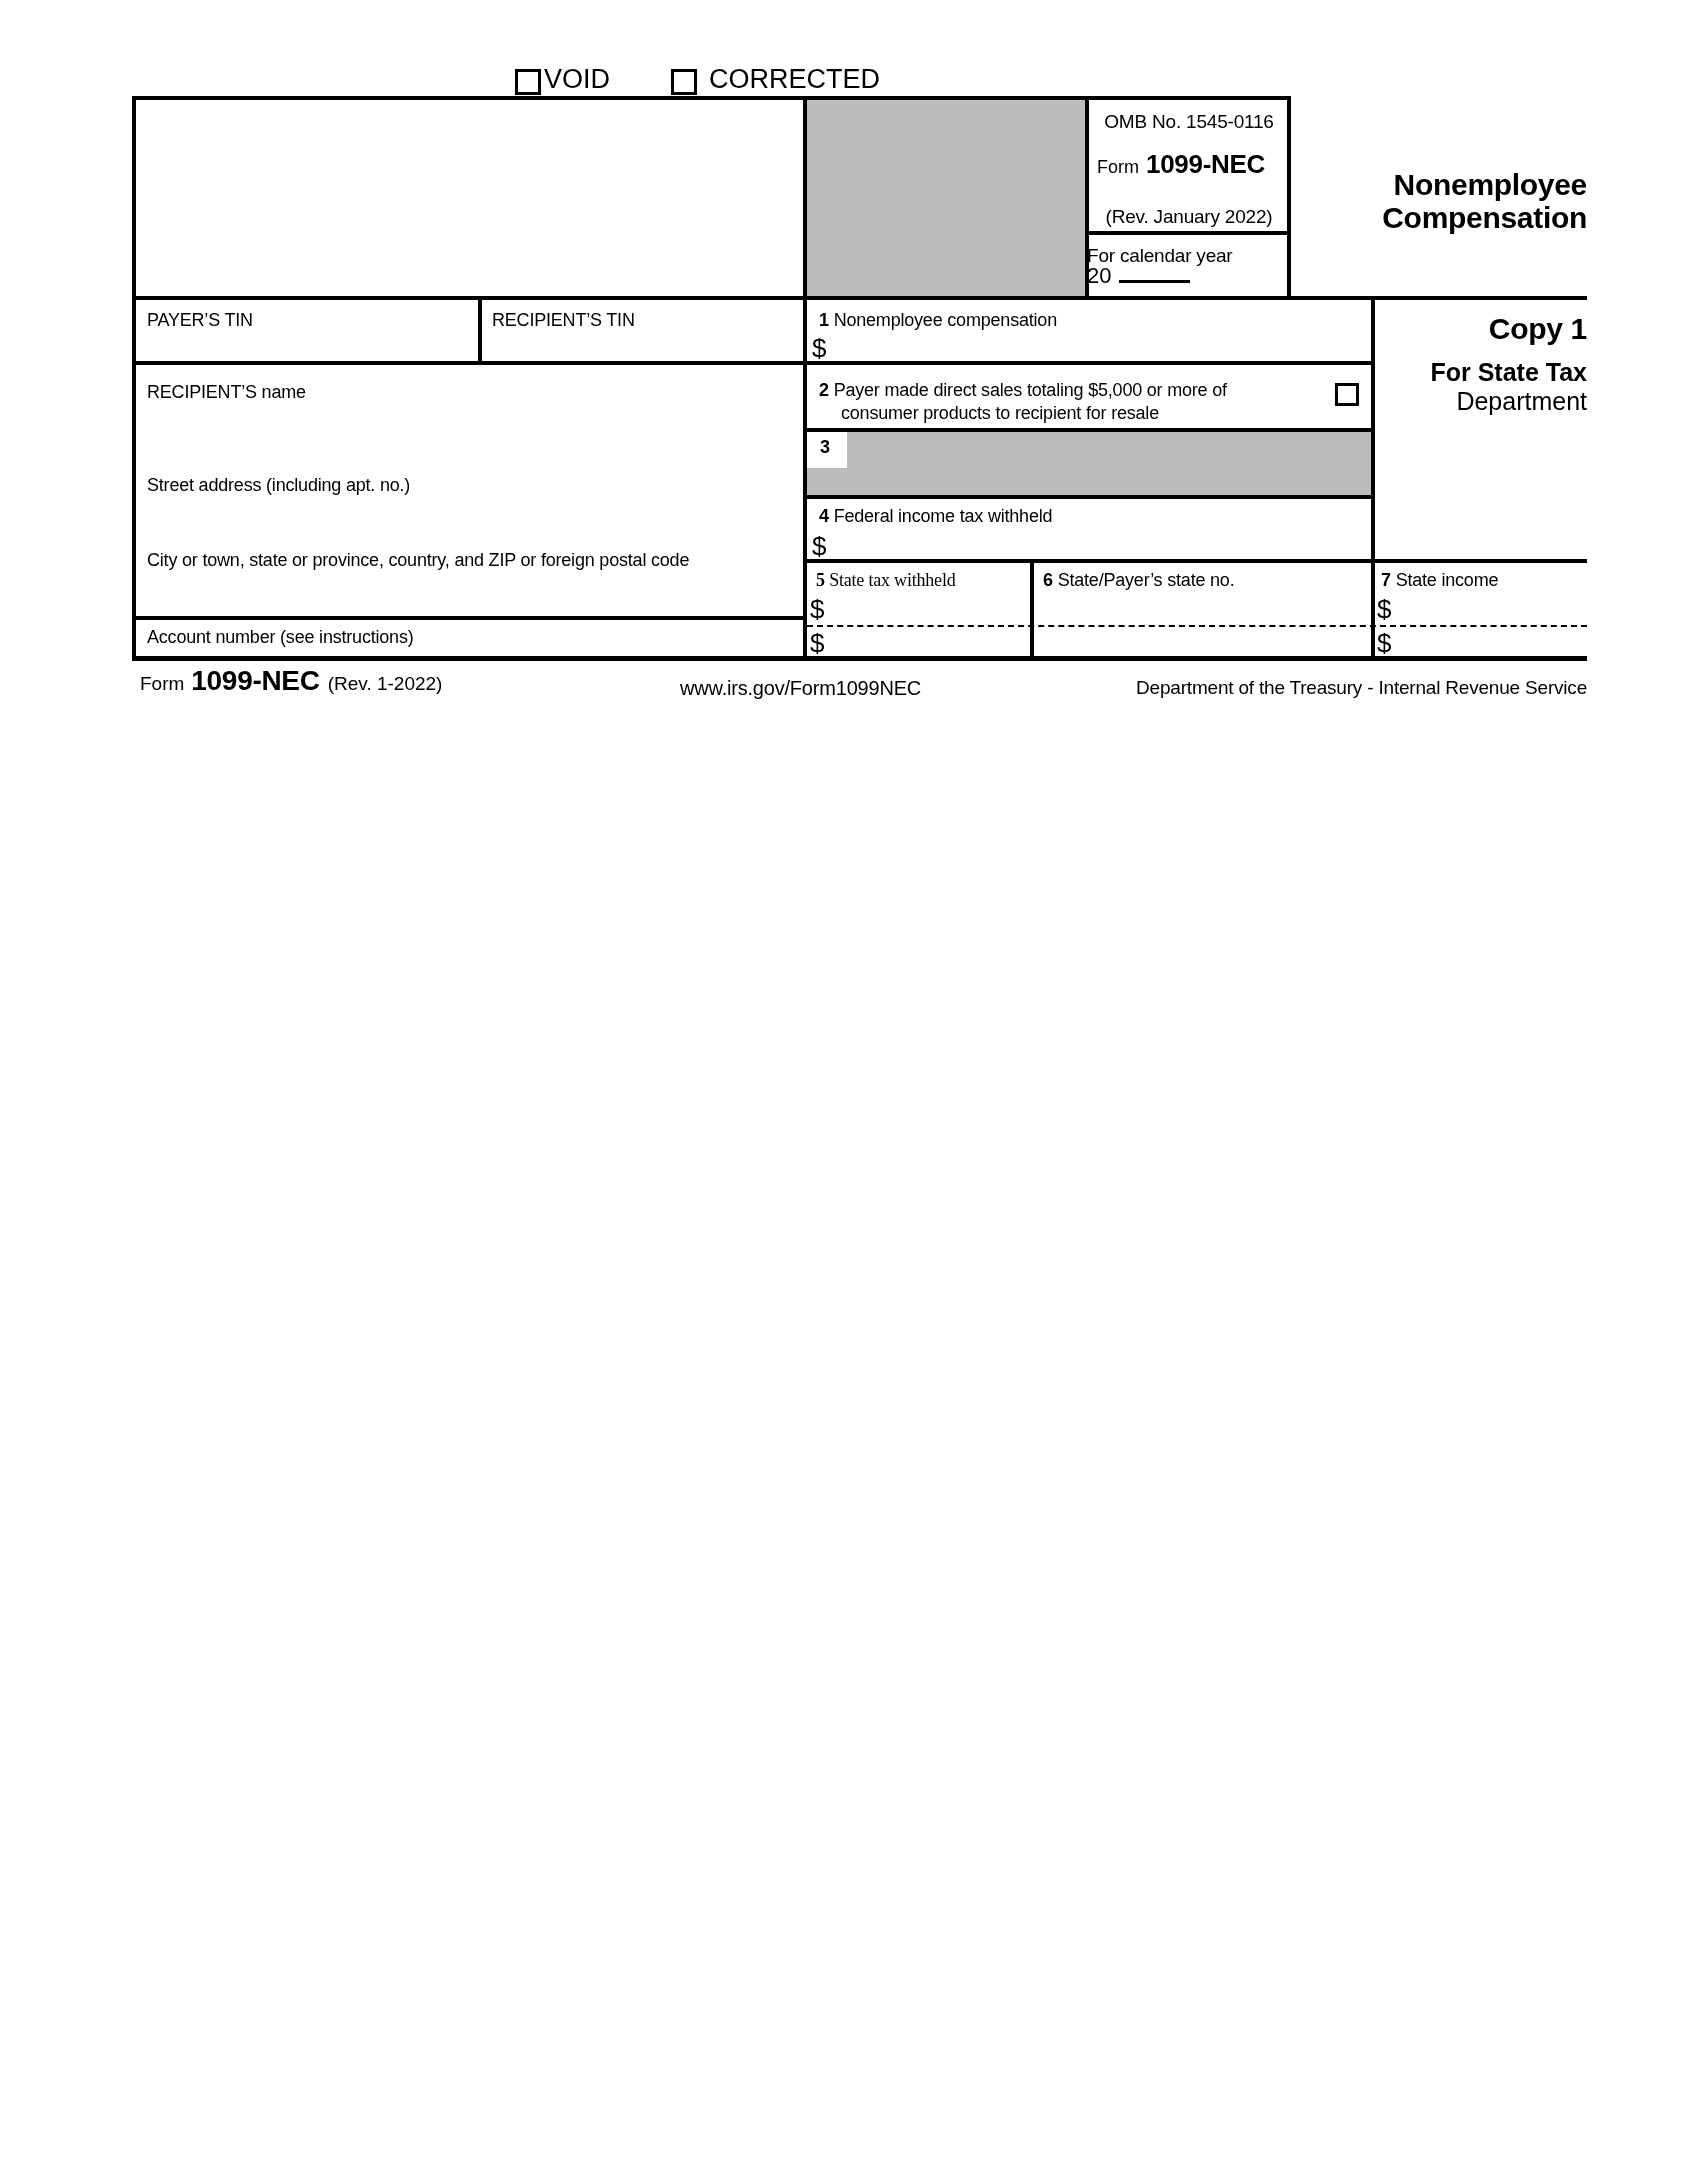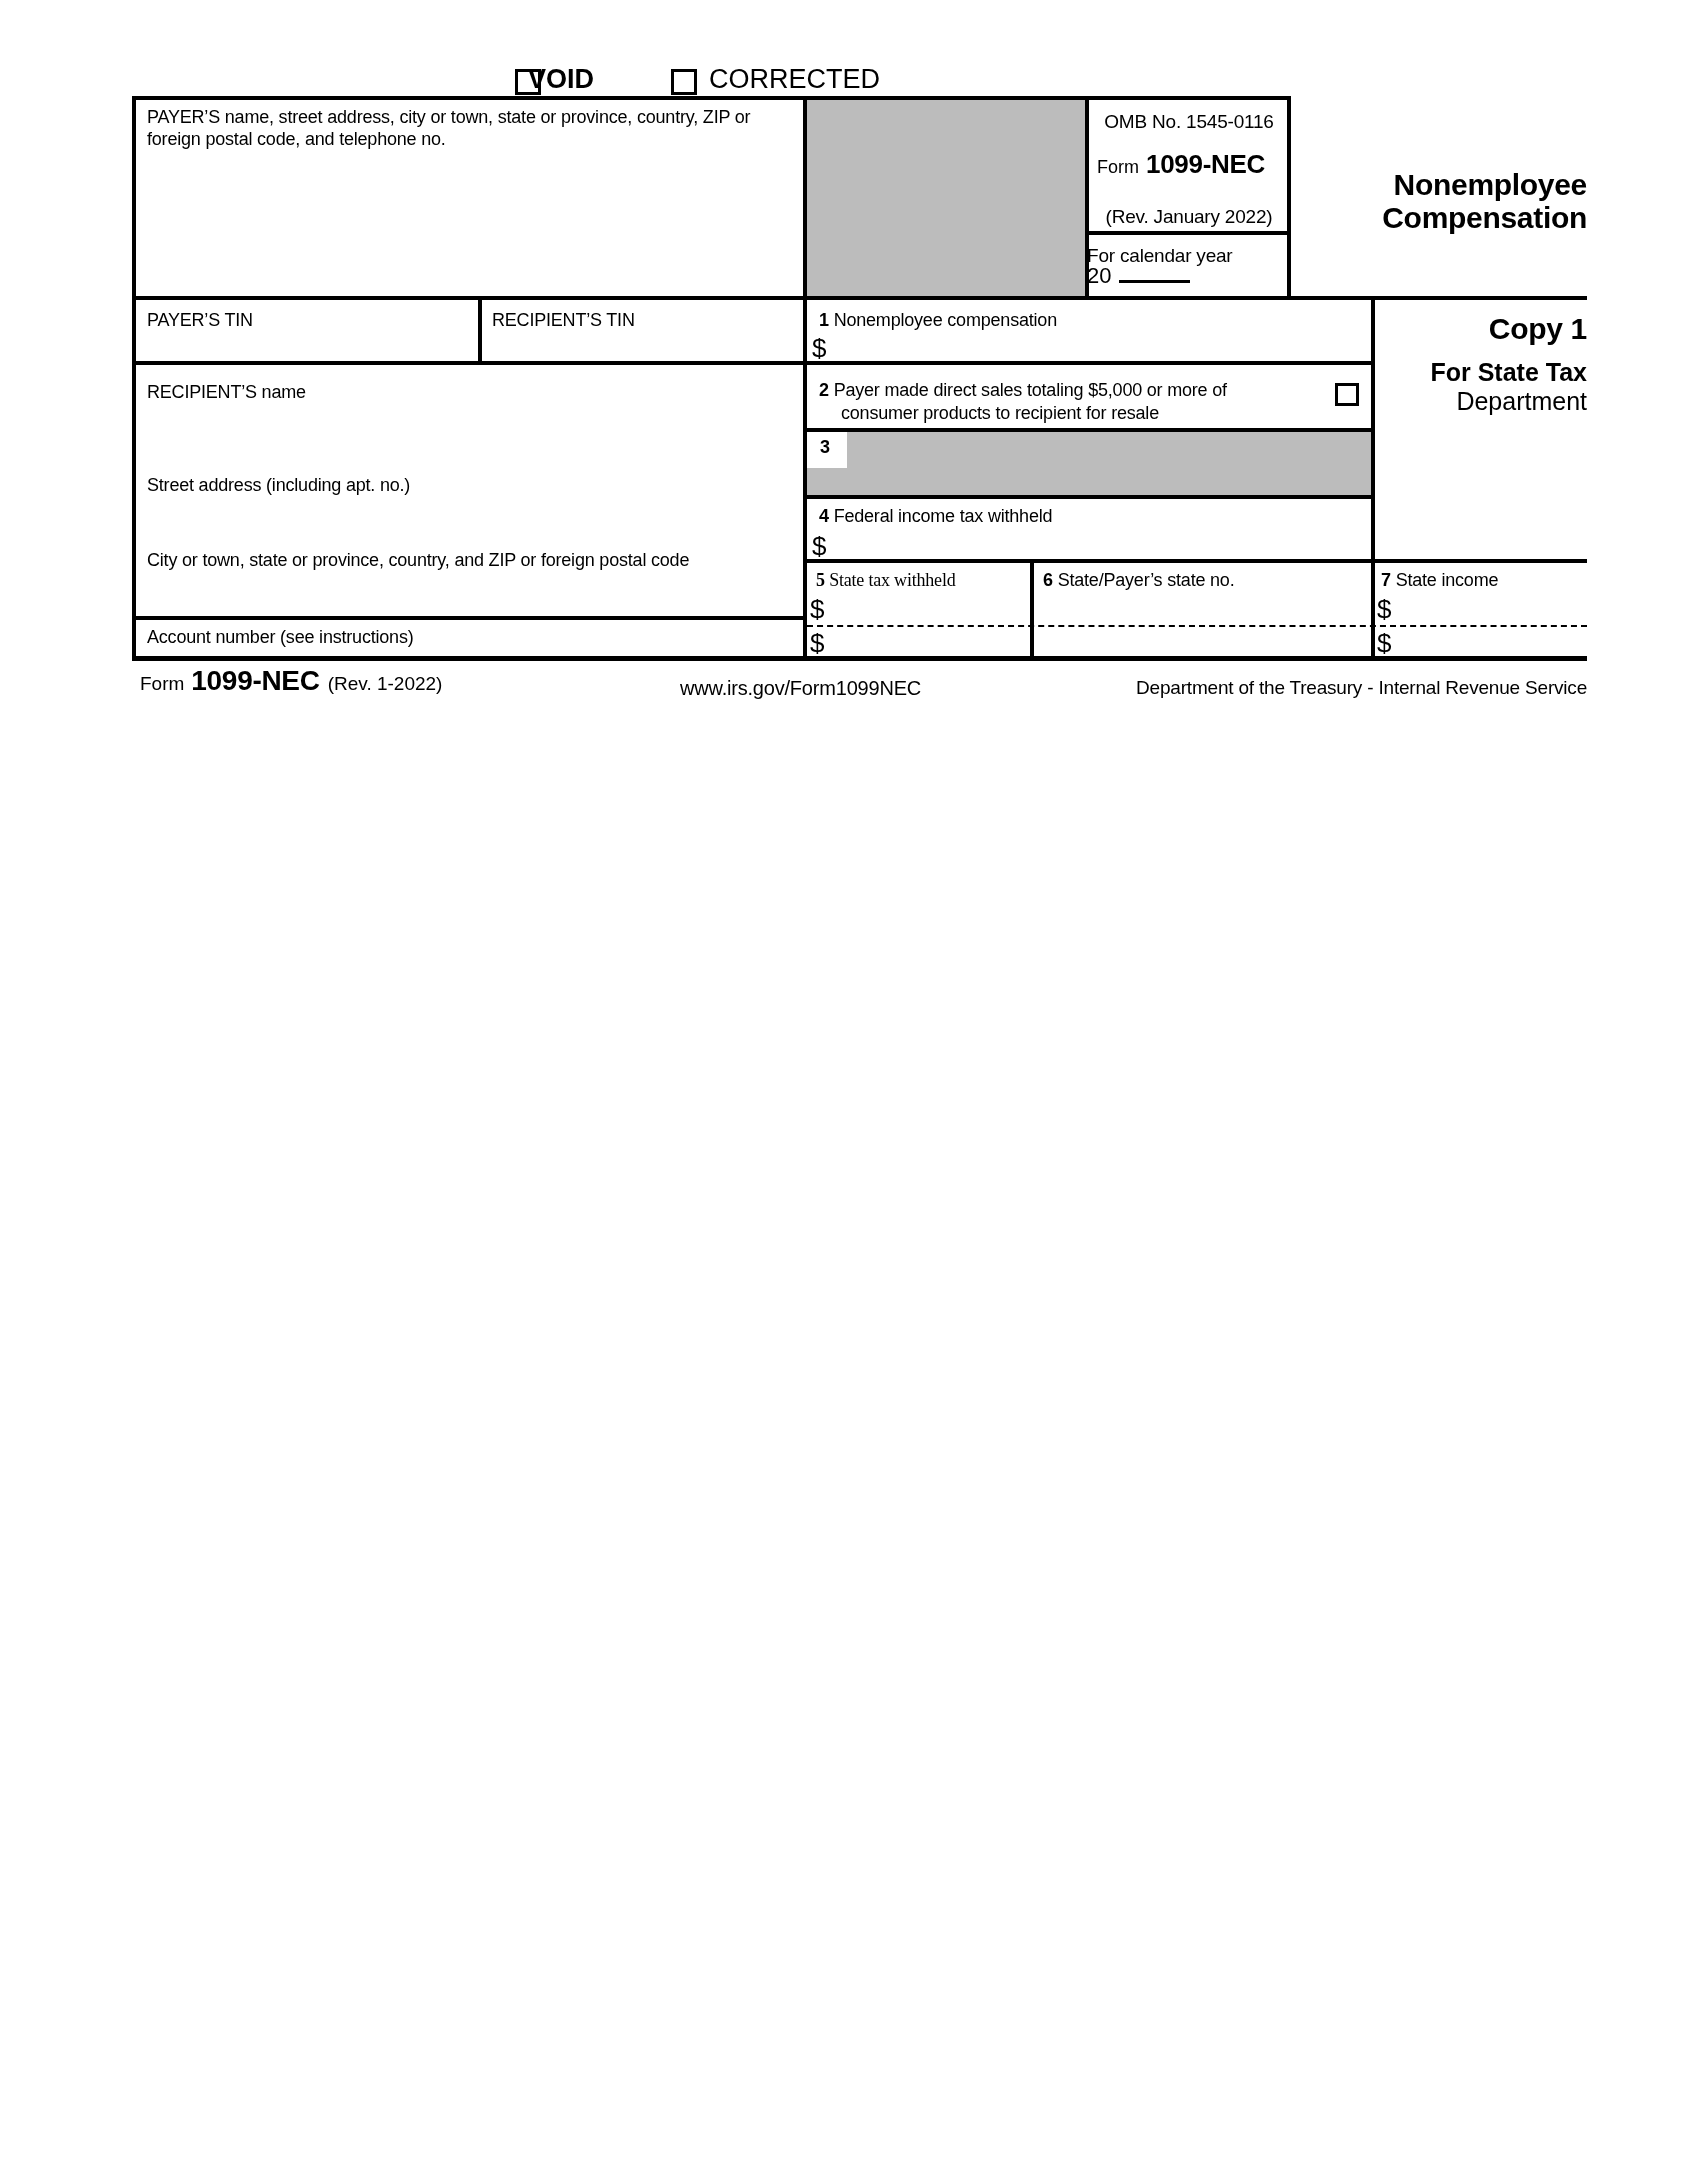--- a/index.html
+++ b/index.html
@@ -20,21 +20,21 @@
   .cb { position:absolute; border:3px solid #000; background:#fff; }
   .big { font-weight:bold; font-size:30px; line-height:33px; letter-spacing:-0.3px; }
   .field { position:absolute; }
 </style>
 </head>
 <body>
 
 <div id="page">
 
   <div class="cb" style="left:515px; top:69px; width:26px; height:26px;"></div>
-  <div class="lbl" style="left:528px; top:68px; font-size:27px; letter-spacing:0;font-weight:bold;">VOID</div>
+  <div class="lbl" style="left:544px; top:68px; font-size:27px; letter-spacing:0;">VOID</div>
   <div class="cb" style="left:671px; top:69px; width:26px; height:26px;"></div>
   <div class="lbl" style="left:709px; top:68px; font-size:27px; letter-spacing:0;">CORRECTED</div>
 
   <div class="grayfill" style="left:807px; top:100px; width:278px; height:196px;"></div>
   <div class="grayfill" style="left:807px; top:432px; width:564px; height:63px;"></div>
   <div class="abs" style="left:807px; top:432px; width:40px; height:36px; background:#fff;">
     <span class="num" style="position:absolute; left:13px; top:5px; font-size:18px;">3</span>
   </div>
 
   <div class="dash" style="left:807px; top:625px; width:780px;"></div>
@@ -50,21 +50,20 @@
   <div class="hline" style="left:132px; top:656px; width:1455px; height:5px;"></div>
 
   <div class="vline" style="left:132px; top:96px; height:565px;"></div>
   <div class="vline" style="left:478px; top:296px; height:69px;"></div>
   <div class="vline" style="left:803px; top:96px; height:565px;"></div>
   <div class="vline" style="left:1030px; top:559px; height:102px;"></div>
   <div class="vline" style="left:1085px; top:96px; height:204px;"></div>
   <div class="vline" style="left:1287px; top:96px; height:204px;"></div>
   <div class="vline" style="left:1371px; top:296px; height:365px;"></div>
 
-  <div class="lbl wrap" style="left:147px; top:106px; width:657px;">PAYER’S name, street address, city or town, state or province, country, ZIP or foreign postal code, and telephone no.</div>
   <div class="field" style="left:147px; top:153px; width:648px; height:139px;"></div>
 
   <div class="lbl" style="left:1087px; top:111px; width:204px; text-align:center; font-size:19px;">OMB No. 1545-0116</div>
   <div class="abs" style="left:1097px; top:149px; display:flex; align-items:baseline;">
     <span style="font-size:18px;">Form</span>
     <span class="num" style="font-size:26px; margin-left:7px; letter-spacing:-0.3px;">1099-NEC</span>
   </div>
   <div class="lbl" style="left:1087px; top:206px; width:204px; text-align:center; font-size:19px;">(Rev. January 2022)</div>
   <div class="lbl" style="left:1087px; top:245px; width:204px; font-size:19px;">For calendar year</div>
   <div class="abs" style="left:1087px; top:263px; width:204px; text-align:left;">

